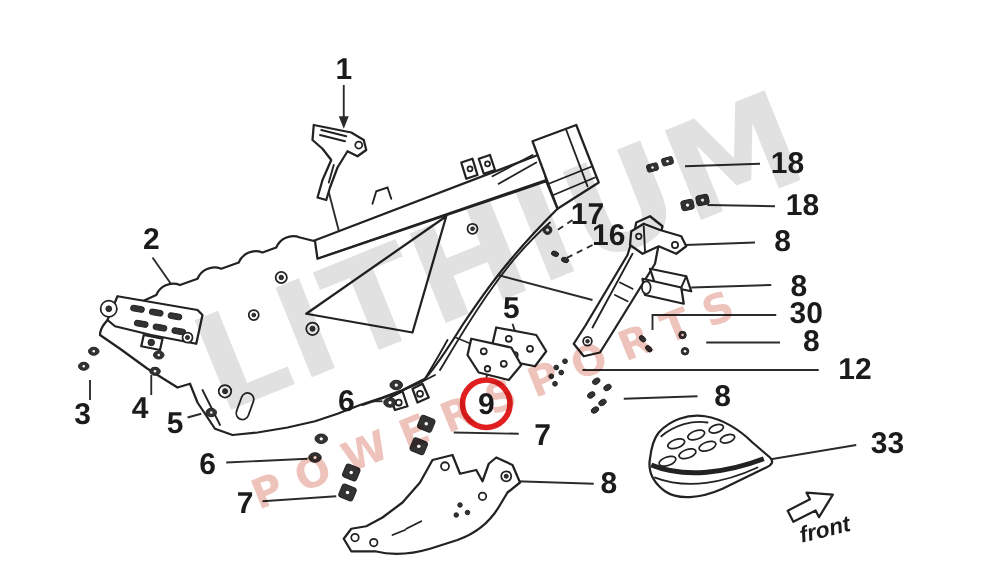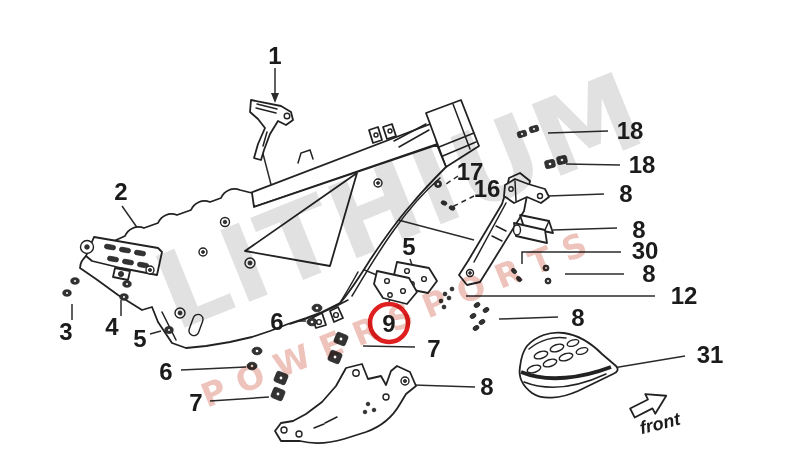--- a/index.html
+++ b/index.html
@@ -312,16 +312,16 @@
   <div class="callout" style="left:578px;top:318px">8</div>
   <div class="callout" style="left:684px;top:296px">12</div>
   <div class="callout" style="left:649px;top:274px">8</div>
   <div class="callout" style="left:639px;top:230px">8</div>
   <div class="callout" style="left:626px;top:194px">8</div>
   <div class="callout" style="left:487px;top:189px">16</div>
   <div class="callout" style="left:470px;top:172px">17</div>
   <div class="callout" style="left:642px;top:165px">18</div>
   <div class="callout" style="left:630px;top:131px">18</div>
   <div class="callout" style="left:645px;top:251px">30</div>
-  <div class="callout" style="left:710px;top:355px">31</div>
+  <div class="callout" style="left:710px;top:355px">33</div>
 
   <div class="front-label" style="left:660px;top:424px">front</div>
 </div>
 
 </body></html>

